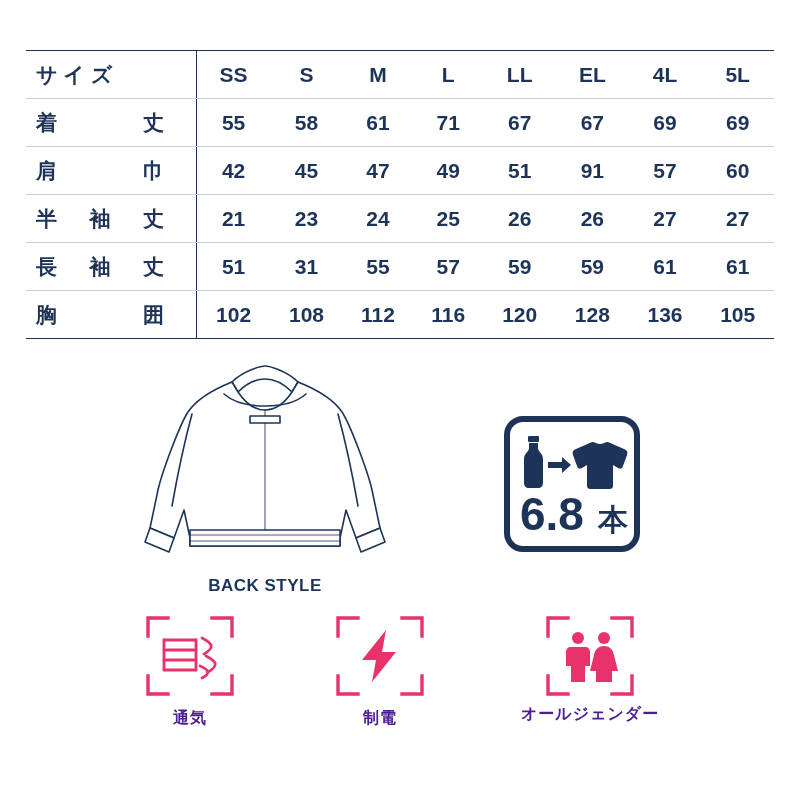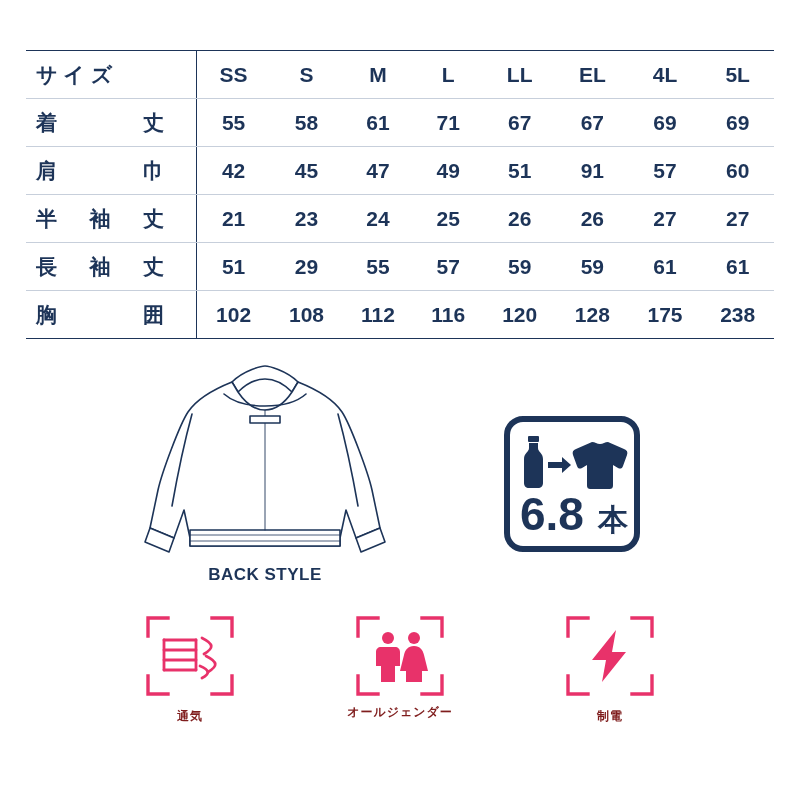--- a/index.html
+++ b/index.html
@@ -65,21 +65,21 @@
 
   
   .back-style {
     position: absolute;
     left: 120px;
     top: 360px;
     width: 290px;
     text-align: center;
   }
   .back-style .caption {
-    margin-top: 1px;
+    margin-top: 12px;
     font-size: 17px;
     font-weight: bold;
     letter-spacing: 0.5px;
     color: #1d3458;
   }
 
   
   .bottle-badge {
     position: absolute;
     left: 504px;
@@ -96,23 +96,23 @@
     width: 540px;
     display: flex;
     justify-content: space-between;
   }
   .feature {
     width: 120px;
     text-align: center;
   }
   .feature .label {
     margin-top: 6px;
-    font-size: 12px;
+    font-size: 16px;
     font-weight: bold;
-    color: #7f1d1d;
+    color: #4c1d95;
     letter-spacing: 1px;
     white-space: nowrap;
   }
   .feature.wide { width: 160px; }
 </style>
 </head>
 <body>
 
 <div class="page">
 
@@ -186,21 +186,21 @@
 
       <tr>
         <td class="rowlabel">
           <span class="spread">
             <span>長</span>
             <span>袖</span>
             <span>丈</span>
           </span>
         </td>
         <td>51</td>
-        <td>29</td>
+        <td>31</td>
         <td>55</td>
         <td>57</td>
         <td>59</td>
         <td>59</td>
         <td>61</td>
         <td>61</td>
       </tr>
 
       <tr class="last-row">
         <td class="rowlabel">
@@ -208,22 +208,22 @@
             <span>胸</span>
             <span>囲</span>
           </span>
         </td>
         <td>102</td>
         <td>108</td>
         <td>112</td>
         <td>116</td>
         <td>120</td>
         <td>128</td>
-        <td>175</td>
-        <td>238</td>
+        <td>136</td>
+        <td>105</td>
       </tr>
     </tbody>
   </table>
 
   <div class="back-style">
     <svg width="290" height="200" viewBox="0 0 290 200">
       <g fill="#ffffff" stroke="#1d3458" stroke-width="1.6" stroke-linejoin="round" stroke-linecap="round">
 
         <path d="M112 22 C124 10 142 6 145 6 C148 6 166 10 178 22 L172 32 C162 22 152 19 145 19 C138 19 128 22 118 32 Z"></path>
 
@@ -293,48 +293,48 @@
           <path d="M52 26 L52 56"></path>
           <path d="M58 24 C70 30 70 34 60 40"></path>
           <path d="M62 42 C74 48 74 52 64 58"></path>
           <path d="M56 52 C66 56 66 60 58 64"></path>
         </g>
       </svg>
       <div class="label">通気</div>
     </div>
 
 
+    <div class="feature">
+      <svg width="92" height="84" viewBox="0 0 92 84">
+        <g stroke="#e8326a" stroke-width="3.4" fill="none" stroke-linecap="square">
+          <path d="M4 22 L4 4 L24 4"></path>
+          <path d="M68 4 L88 4 L88 22"></path>
+          <path d="M88 62 L88 80 L68 80"></path>
+          <path d="M24 80 L4 80 L4 62"></path>
+        </g>
+        <path d="M52 16 L28 46 L42 46 L38 68 L62 38 L48 38 Z" fill="#e8326a"></path>
+      </svg>
+      <div class="label">制電</div>
+    </div>
+
     <div class="feature wide">
       <svg width="92" height="84" viewBox="0 0 92 84" style="display:block;margin:0 auto;">
         <g stroke="#e8326a" stroke-width="3.4" fill="none" stroke-linecap="square">
           <path d="M4 22 L4 4 L24 4"></path>
           <path d="M68 4 L88 4 L88 22"></path>
           <path d="M88 62 L88 80 L68 80"></path>
           <path d="M24 80 L4 80 L4 62"></path>
         </g>
         <g fill="#e8326a">
 
           <circle cx="34" cy="24" r="6"></circle>
           <path d="M27 33 h14 c3 0 5 2 5 5 v14 h-5 v16 h-14 v-16 h-5 v-14 c0 -3 2 -5 5 -5 z"></path>
 
           <circle cx="60" cy="24" r="6"></circle>
           <path d="M60 32 c6 0 9 4 10 9 l4 16 h-6 v11 h-16 v-11 h-6 l4 -16 c1 -5 4 -9 10 -9 z"></path>
         </g>
       </svg>
       <div class="label">オールジェンダー</div>
     </div>
 
-    <div class="feature">
-      <svg width="92" height="84" viewBox="0 0 92 84">
-        <g stroke="#e8326a" stroke-width="3.4" fill="none" stroke-linecap="square">
-          <path d="M4 22 L4 4 L24 4"></path>
-          <path d="M68 4 L88 4 L88 22"></path>
-          <path d="M88 62 L88 80 L68 80"></path>
-          <path d="M24 80 L4 80 L4 62"></path>
-        </g>
-        <path d="M52 16 L28 46 L42 46 L38 68 L62 38 L48 38 Z" fill="#e8326a"></path>
-      </svg>
-      <div class="label">制電</div>
-    </div>
-
   </div>
 
 </div>
 
 </body></html>

